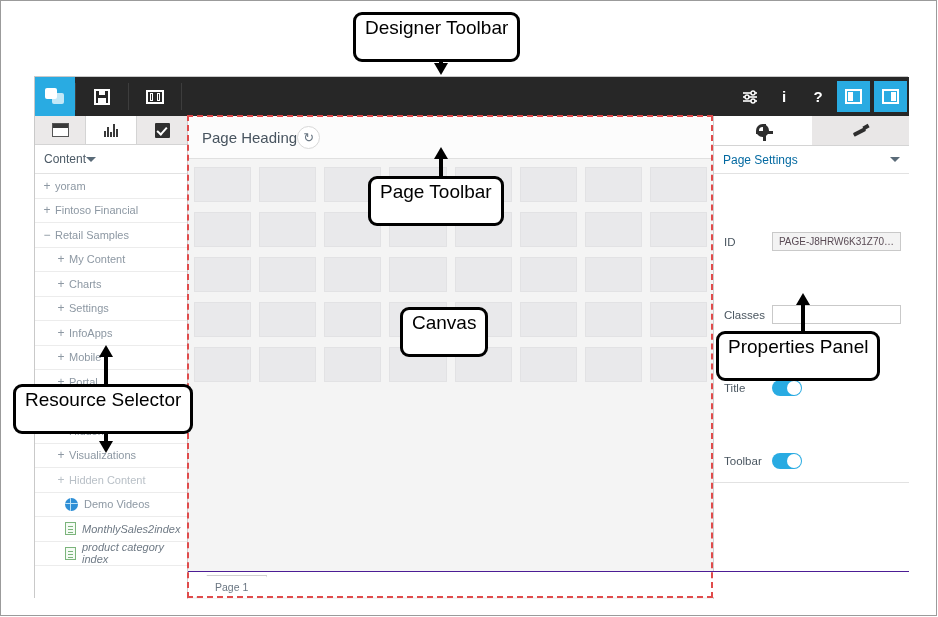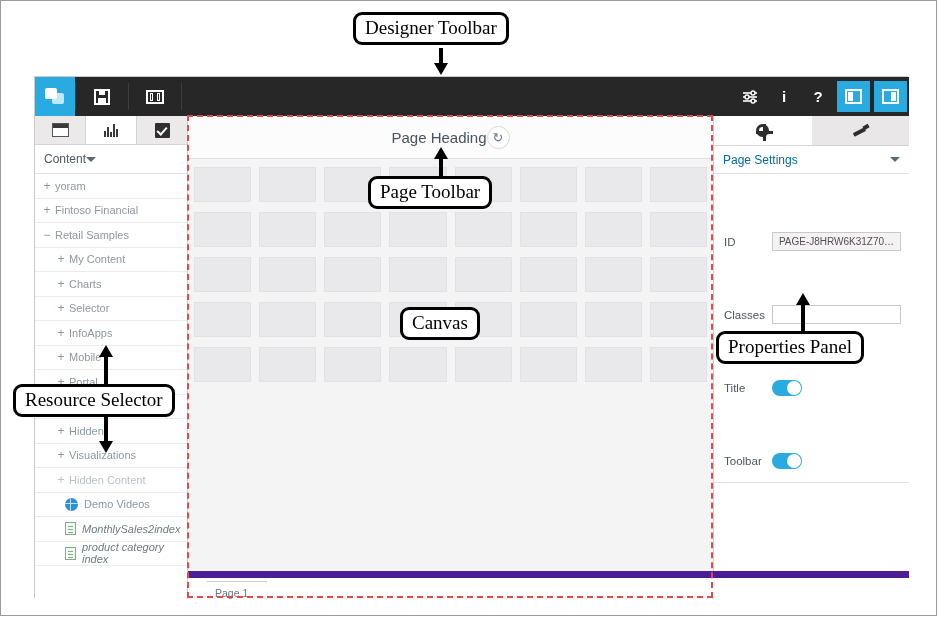--- a/index.html
+++ b/index.html
@@ -128,21 +128,21 @@
   .rs-footer-label{font-size:11.5px;color:#4c5a66;}
   .chev-r{color:#e07b2f;font-size:13px;font-weight:bold;}
 
   
   .center-area{
     position:relative;width:525px;box-sizing:border-box;background:#f4f4f4;
     display:flex;flex-direction:column;
   }
   .page-toolbar{
     height:42px;background:#fcfcfc;border-bottom:1px solid #e0e0e0;
-    display:flex;align-items:center;justify-content:center;padding:0 14px;flex:0 0 auto;
+    display:flex;align-items:center;justify-content:flex-start;padding:0 14px;flex:0 0 auto;
   }
   .page-heading{font-size:15px;color:#48545f;}
   .refresh-btn{
     width:21px;height:21px;border-radius:50%;border:1px solid #d8d8d8;background:#fff;
     display:flex;align-items:center;justify-content:center;cursor:pointer;
     color:#6b7884;font-size:13px;line-height:1;
   }
   .canvas{
     flex:1;position:relative;background:#f4f4f4;overflow:hidden;padding:8px 6px 0 6px;
     box-sizing:border-box;
@@ -208,34 +208,34 @@
     width:30px;height:16px;border-radius:9px;background:#29abe2;position:relative;cursor:pointer;flex:0 0 auto;
   }
   .toggle::after{
     content:"";position:absolute;right:1px;top:1px;width:14px;height:14px;border-radius:50%;background:#fff;
   }
   .pp-divider{border-top:1px solid #e2e2e2;margin-top:8px;}
 
   
   .page-tabs{
     position:absolute;left:153px;bottom:0;width:721px;height:26px;
-    background:#fff;border-top:7px solid #4c1d95;box-sizing:border-box;
+    background:#fff;border-top:1px solid #4c1d95;box-sizing:border-box;
   }
   .page-tab{
     position:absolute;left:8px;top:3px;height:22px;padding:0 18px;
     display:flex;align-items:center;font-size:10.5px;color:#6a7682;cursor:pointer;
     background:#fff;border:1px solid #cfcfcf;border-bottom:none;
     clip-path:polygon(11px 0,100% 0,calc(100% - 11px) 100%,0 100%);
   }
 
   
   .callout{
     position:absolute;background:#fff;border:3px solid #000;border-radius:9px;
-    font-size:19px;color:#000;padding:2px 9px 3px 9px;white-space:nowrap;
-    font-family:Liberation Serif, serif;z-index:60;line-height:1.15;
+    font-size:19px;color:#000;padding:2px 9px 20px 9px;white-space:nowrap;
+    font-family:Liberation Sans, sans-serif;z-index:60;line-height:1.15;
   }
   .ann-line{position:absolute;background:#000;z-index:55;}
   .ann-arrow{position:absolute;width:0;height:0;z-index:55;}
   .arrow-down{border-left:7px solid transparent;border-right:7px solid transparent;border-top:12px solid #000;}
   .arrow-up{border-left:7px solid transparent;border-right:7px solid transparent;border-bottom:12px solid #000;}
 </style>
 </head>
 <body>
 
 <div class="page-frame">
@@ -327,21 +327,21 @@
             <div class="tree-item lvl2">
               <span class="tw">+</span>
               <span>My Content</span>
             </div>
             <div class="tree-item lvl2">
               <span class="tw">+</span>
               <span>Charts</span>
             </div>
             <div class="tree-item lvl2">
               <span class="tw">+</span>
-              <span>Selector</span>
+              <span>Settings</span>
             </div>
             <div class="tree-item lvl2">
               <span class="tw">+</span>
               <span>InfoApps</span>
             </div>
             <div class="tree-item lvl2">
               <span class="tw">+</span>
               <span>Mobile</span>
             </div>
             <div class="tree-item lvl2">

